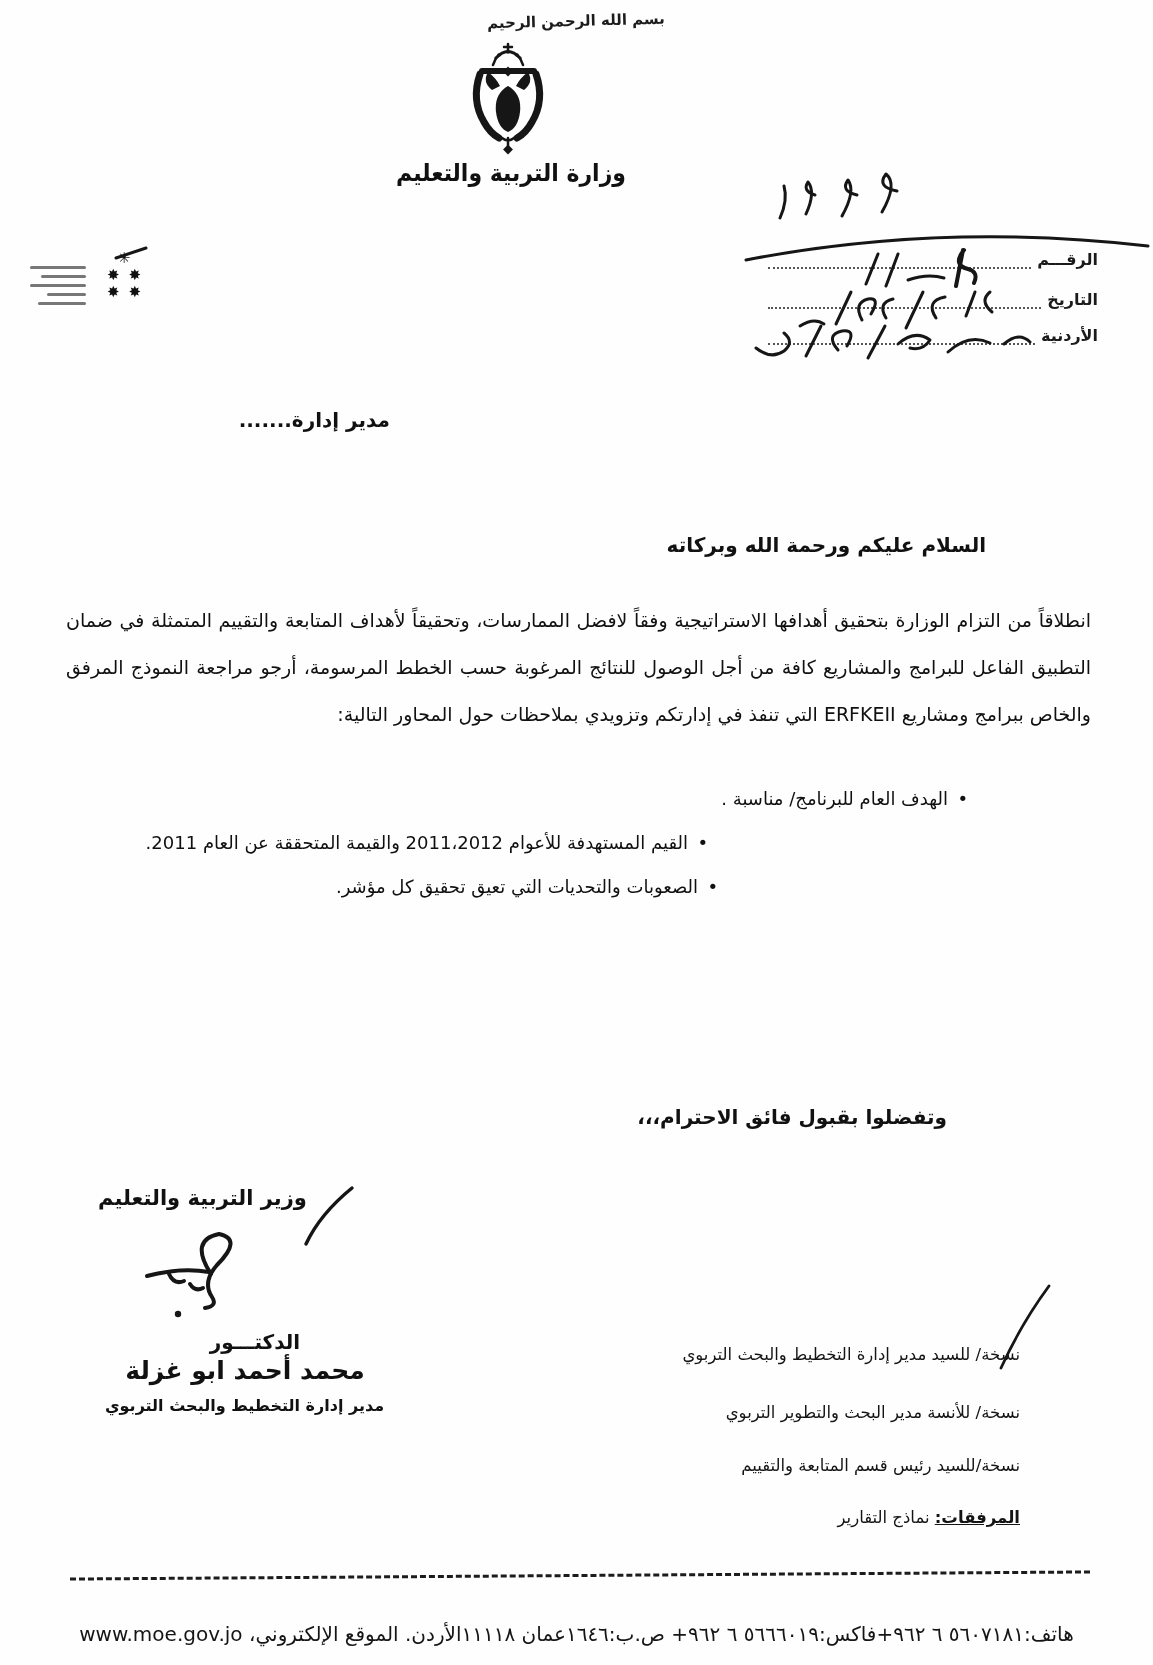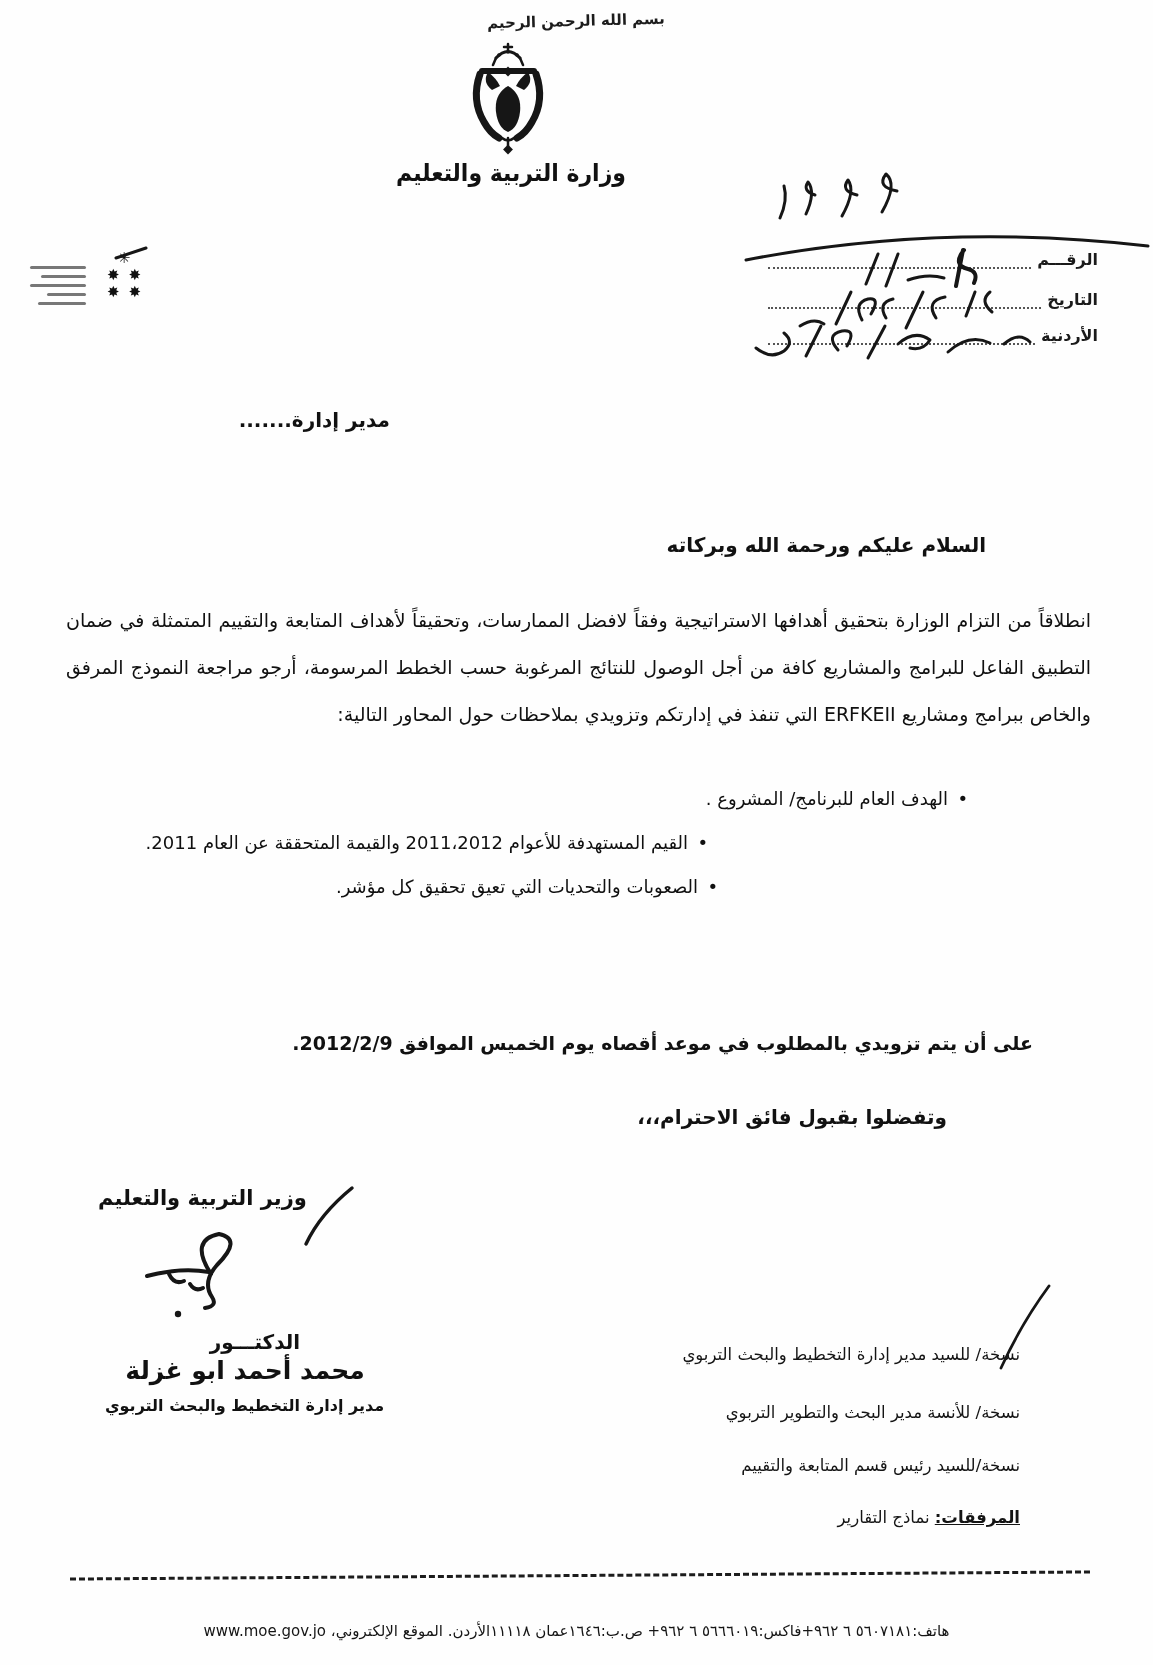--- a/index.html
+++ b/index.html
@@ -33,21 +33,21 @@
   .bullets li{position:relative;text-align:right;margin-bottom:2px;}
   .bullets li::before{content:"•";position:absolute;right:-20px;top:0;font-size:18px;}
   .bullets li.lvl2-a{margin-right:260px;}
   .bullets li.lvl2-b{margin-right:250px;}
 
   .copyline{right:133px;font-size:16.5px;color:#141414;white-space:nowrap;}
   .attach .lab{font-weight:bold;text-decoration:underline;}
   .dash-sep{top:1574px;left:70px;width:1020px;border-top:3px dashed #1c1c1c;
     transform:rotate(-0.4deg);}
   .kingdom{top:1594px;left:0;right:0;text-align:center;font-size:15px;font-weight:bold;}
-  .contact{top:1622px;left:0;right:0;text-align:center;font-size:15px;color:#151515;}
+  .contact{top:1622px;left:0;right:0;text-align:center;font-size:20px;color:#151515;}
 
   .stamp{left:28px;top:250px;width:132px;height:106px;}
   .stamp .stars{position:absolute;right:0;top:0;width:70px;text-align:center;line-height:17px;
     font-size:15px;letter-spacing:2px;color:#111;}
   .stamp .scrawl{position:absolute;left:2px;top:10px;width:56px;}
   .stamp .scrawl div{height:3px;background:#4a4a4a;margin:6px 0;border-radius:2px;opacity:.75;}
   .sig-name{font-family:"DejaVu Sans","Liberation Sans",sans-serif;}
 </style>
 </head>
 <body>
@@ -152,26 +152,25 @@
   </div>
 
   <div class="abs b nowrap" style="top:408px;right:763px;font-size:20px;">مدير إدارة.......</div>
 
 
   <div class="abs b nowrap" style="top:533px;right:167px;font-size:20px;">السلام عليكم ورحمة الله وبركاته</div>
 
   <div class="abs body-par">انطلاقاً من التزام الوزارة بتحقيق أهدافها الاستراتيجية وفقاً لافضل الممارسات، وتحقيقاً لأهداف المتابعة والتقييم المتمثلة في ضمان التطبيق الفاعل للبرامج والمشاريع كافة من أجل الوصول للنتائج المرغوبة حسب الخطط المرسومة، أرجو مراجعة النموذج المرفق والخاص ببرامج ومشاريع ERFKEII التي تنفذ في إدارتكم وتزويدي بملاحظات حول المحاور التالية:</div>
 
   <ul class="abs bullets">
-    <li>الهدف العام للبرنامج/ المشروع .</li>
+    <li>الهدف العام للبرنامج/ مناسبة .</li>
     <li class="lvl2-a">القيم المستهدفة للأعوام 2011،2012 والقيمة المتحققة عن العام 2011.</li>
     <li class="lvl2-b">الصعوبات والتحديات التي تعيق تحقيق كل مؤشر.</li>
   </ul>
 
-  <div class="abs b nowrap" style="top:1032px;right:120px;font-size:19px;">على أن يتم تزويدي بالمطلوب في موعد أقصاه يوم الخميس الموافق 2012/2/9.</div>
 
   <div class="abs b nowrap" style="top:1105px;right:206px;font-size:20px;">وتفضلوا بقبول فائق الاحترام،،،</div>
 
   <div class="abs b nowrap" style="top:1186px;left:98px;font-size:21px;">وزير التربية والتعليم</div>
   <div class="abs" style="left:300px;top:1184px;">
     <svg width="62" height="64" viewBox="0 0 62 64">
       <path class="ink" stroke-width="3.5" d="M52,4 Q20,30 6,60"></path>
     </svg>
   </div>
   <div class="abs" style="left:135px;top:1230px;">

